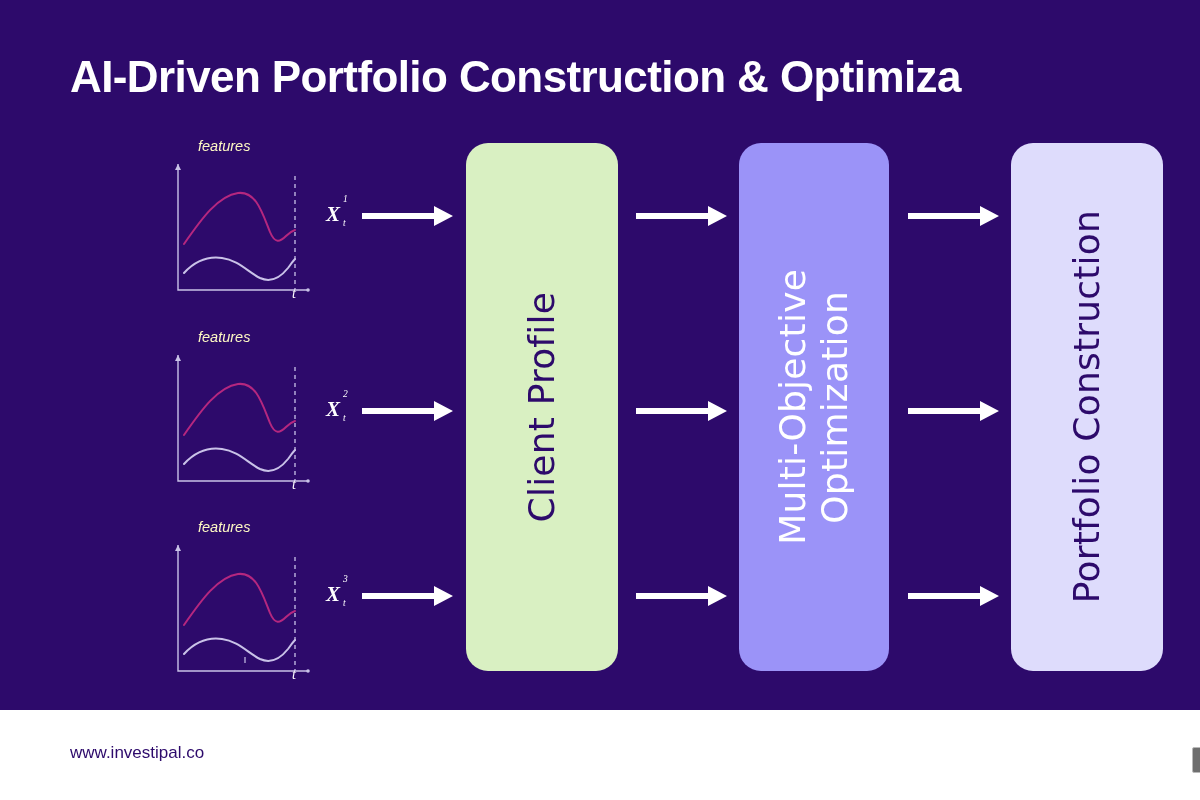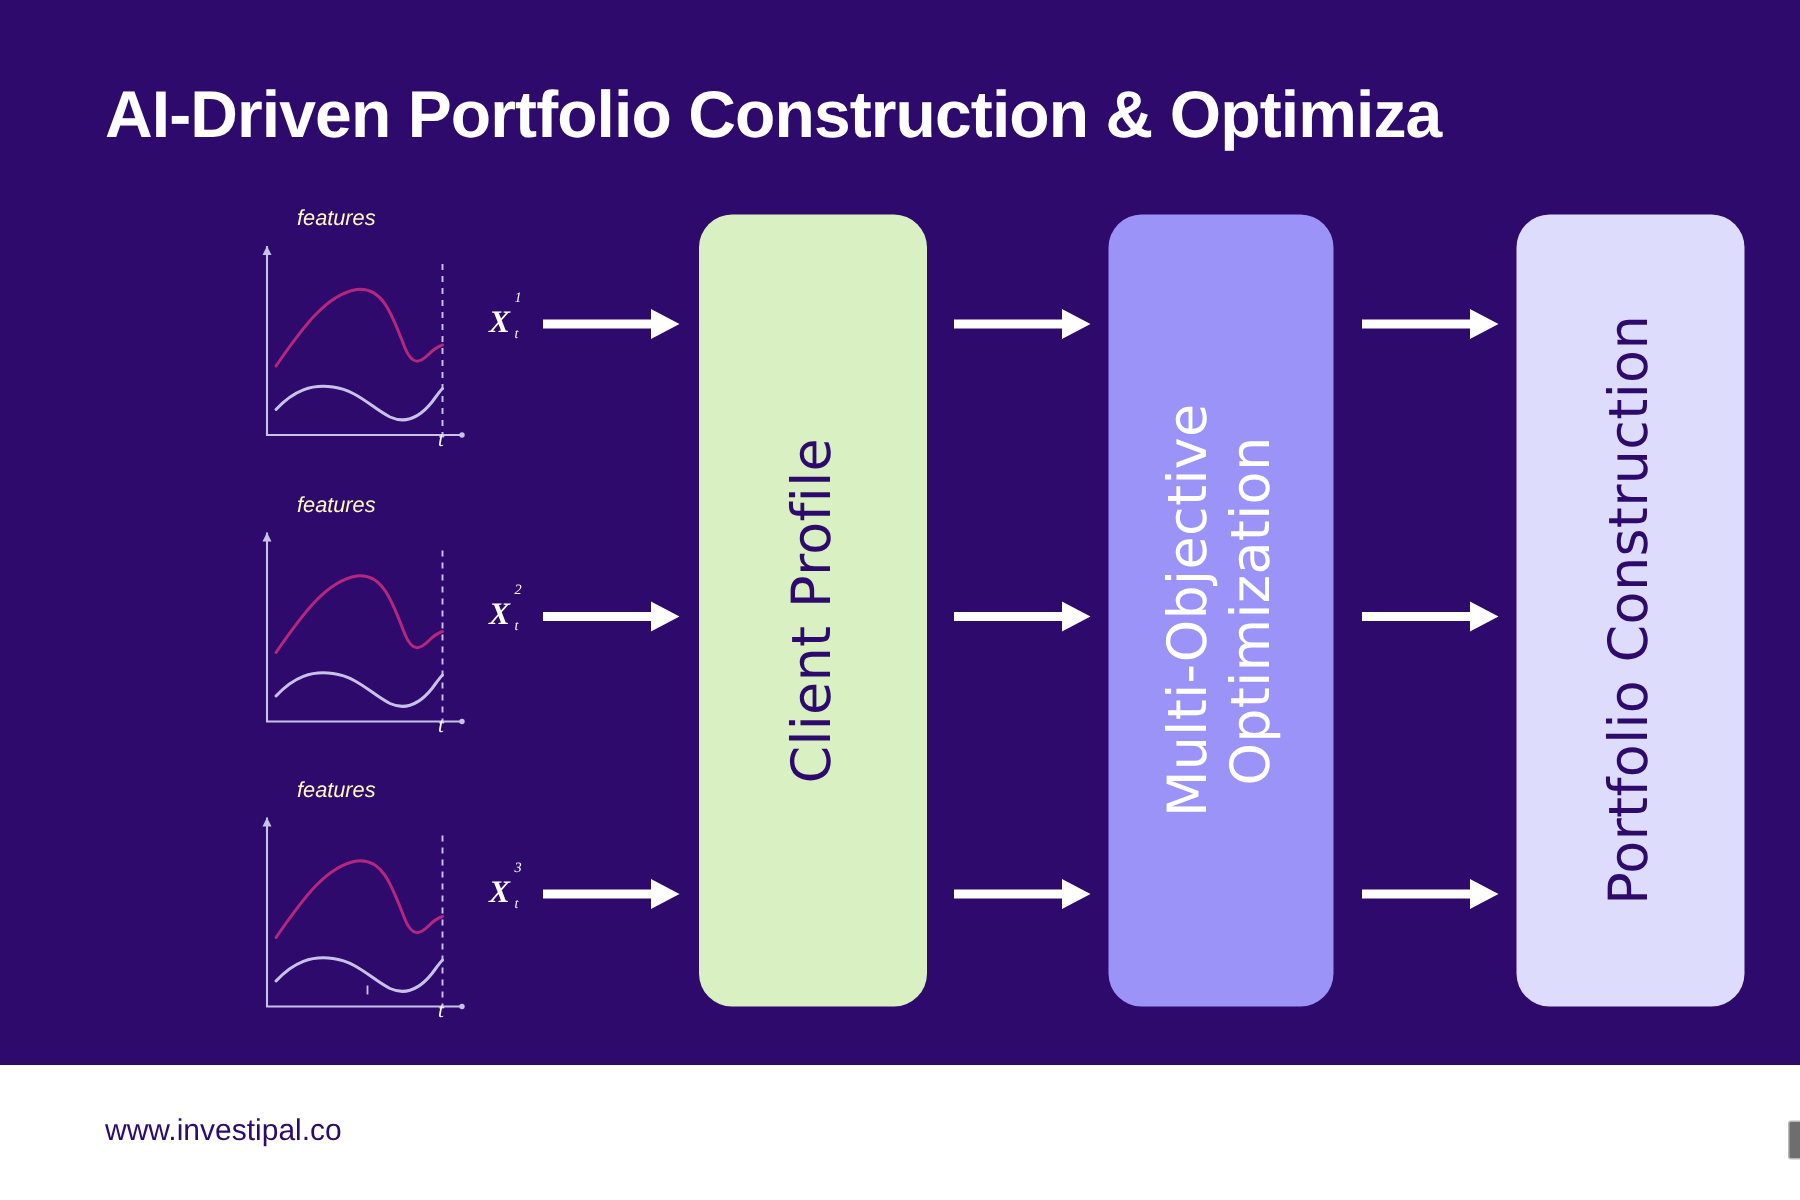--- a/index.html
+++ b/index.html
@@ -139,21 +139,21 @@
   .footer {
     position:absolute;
     left:0; top:710px;
     width:1200px; height:90px;
     background:#FFFFFF;
   }
 
   .footer-url {
     position:absolute;
     left:70px; top:33px;
-    font-size:20px;
+    font-size:17px;
     color:#2D0A6B;
     font-family:"Liberation Sans", sans-serif;
   }
 
   .footer-badge {
     position:absolute;
     left:1192px; top:37px;
     width:14px; height:26px;
     background:#6E6E6E;
     border:1px solid #B9B9B9;

